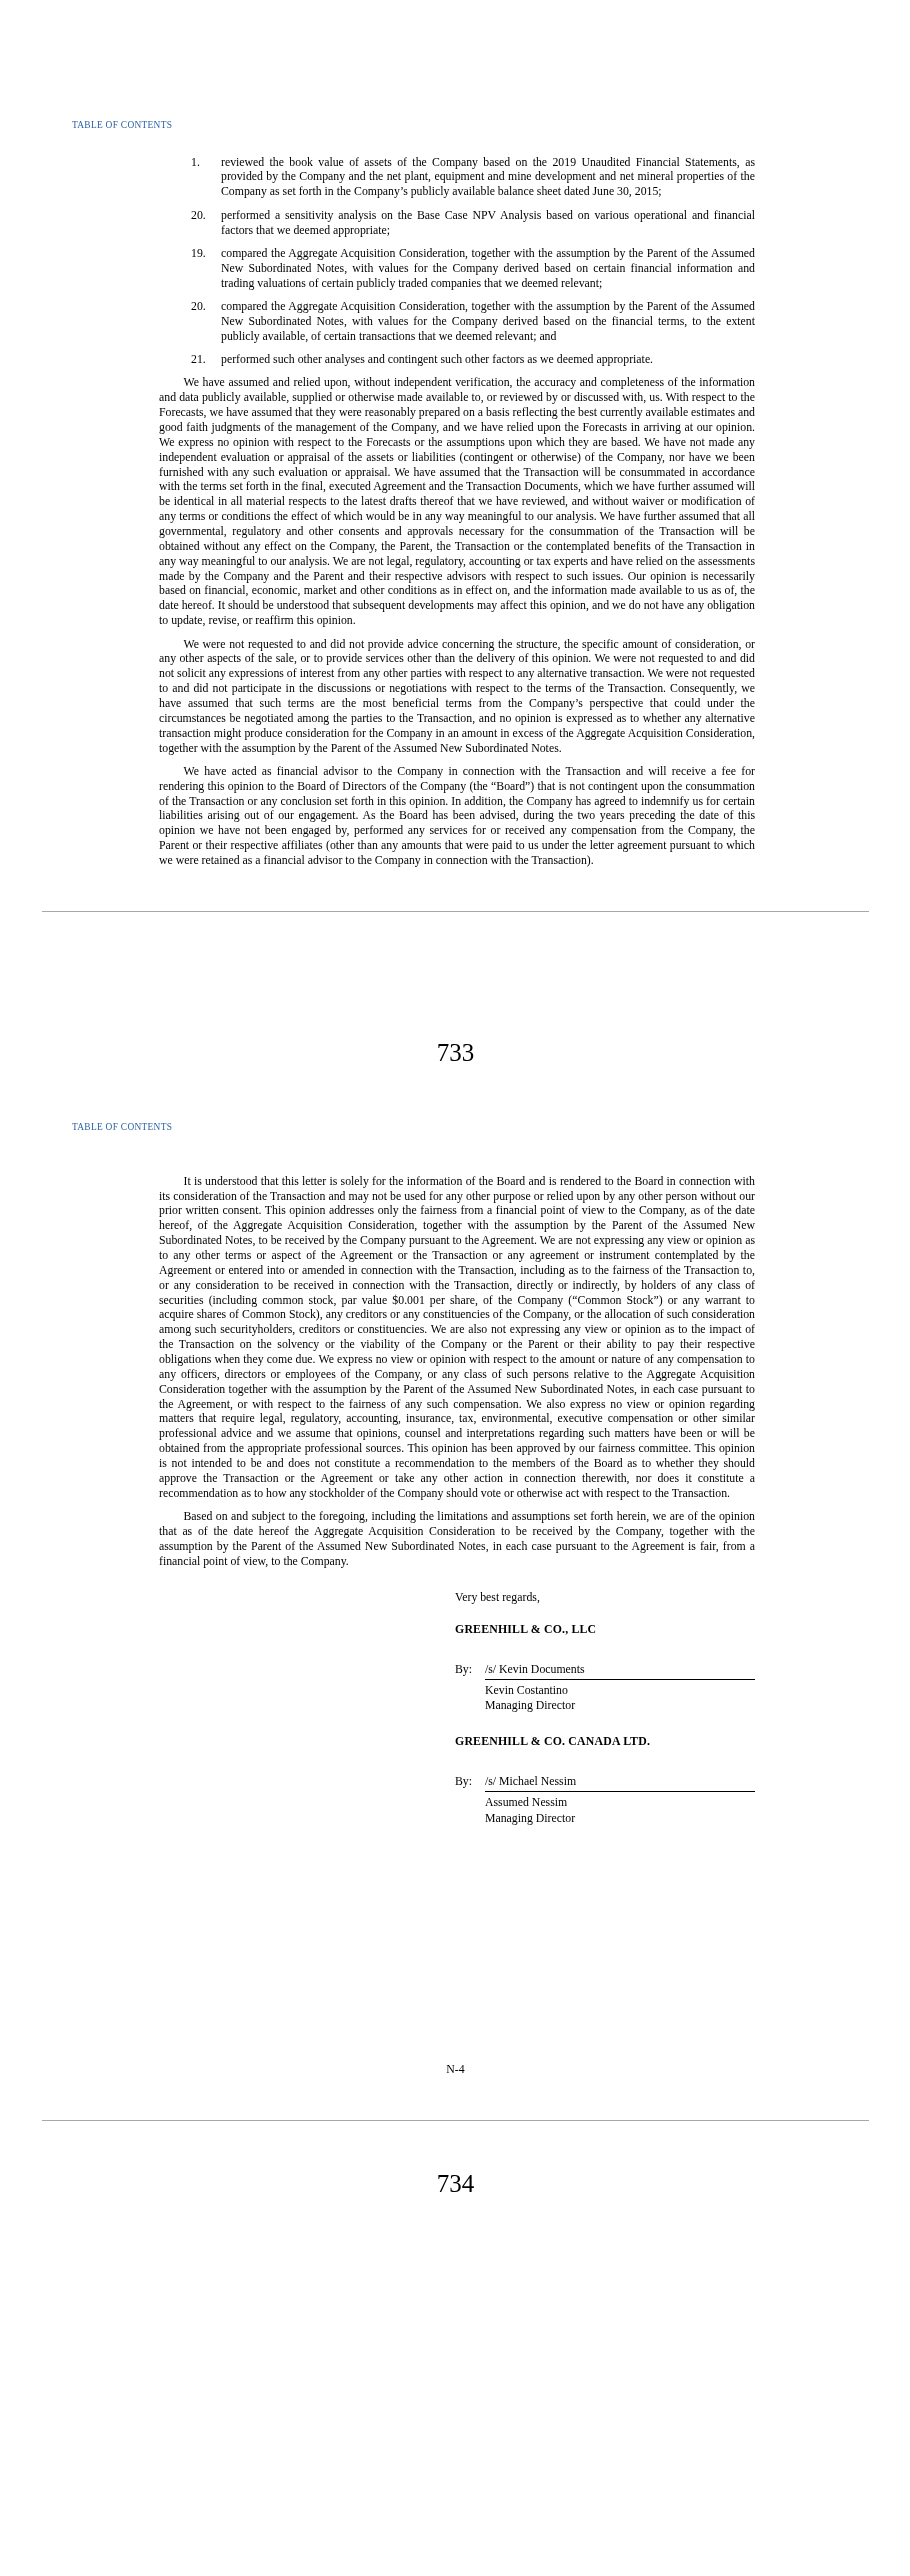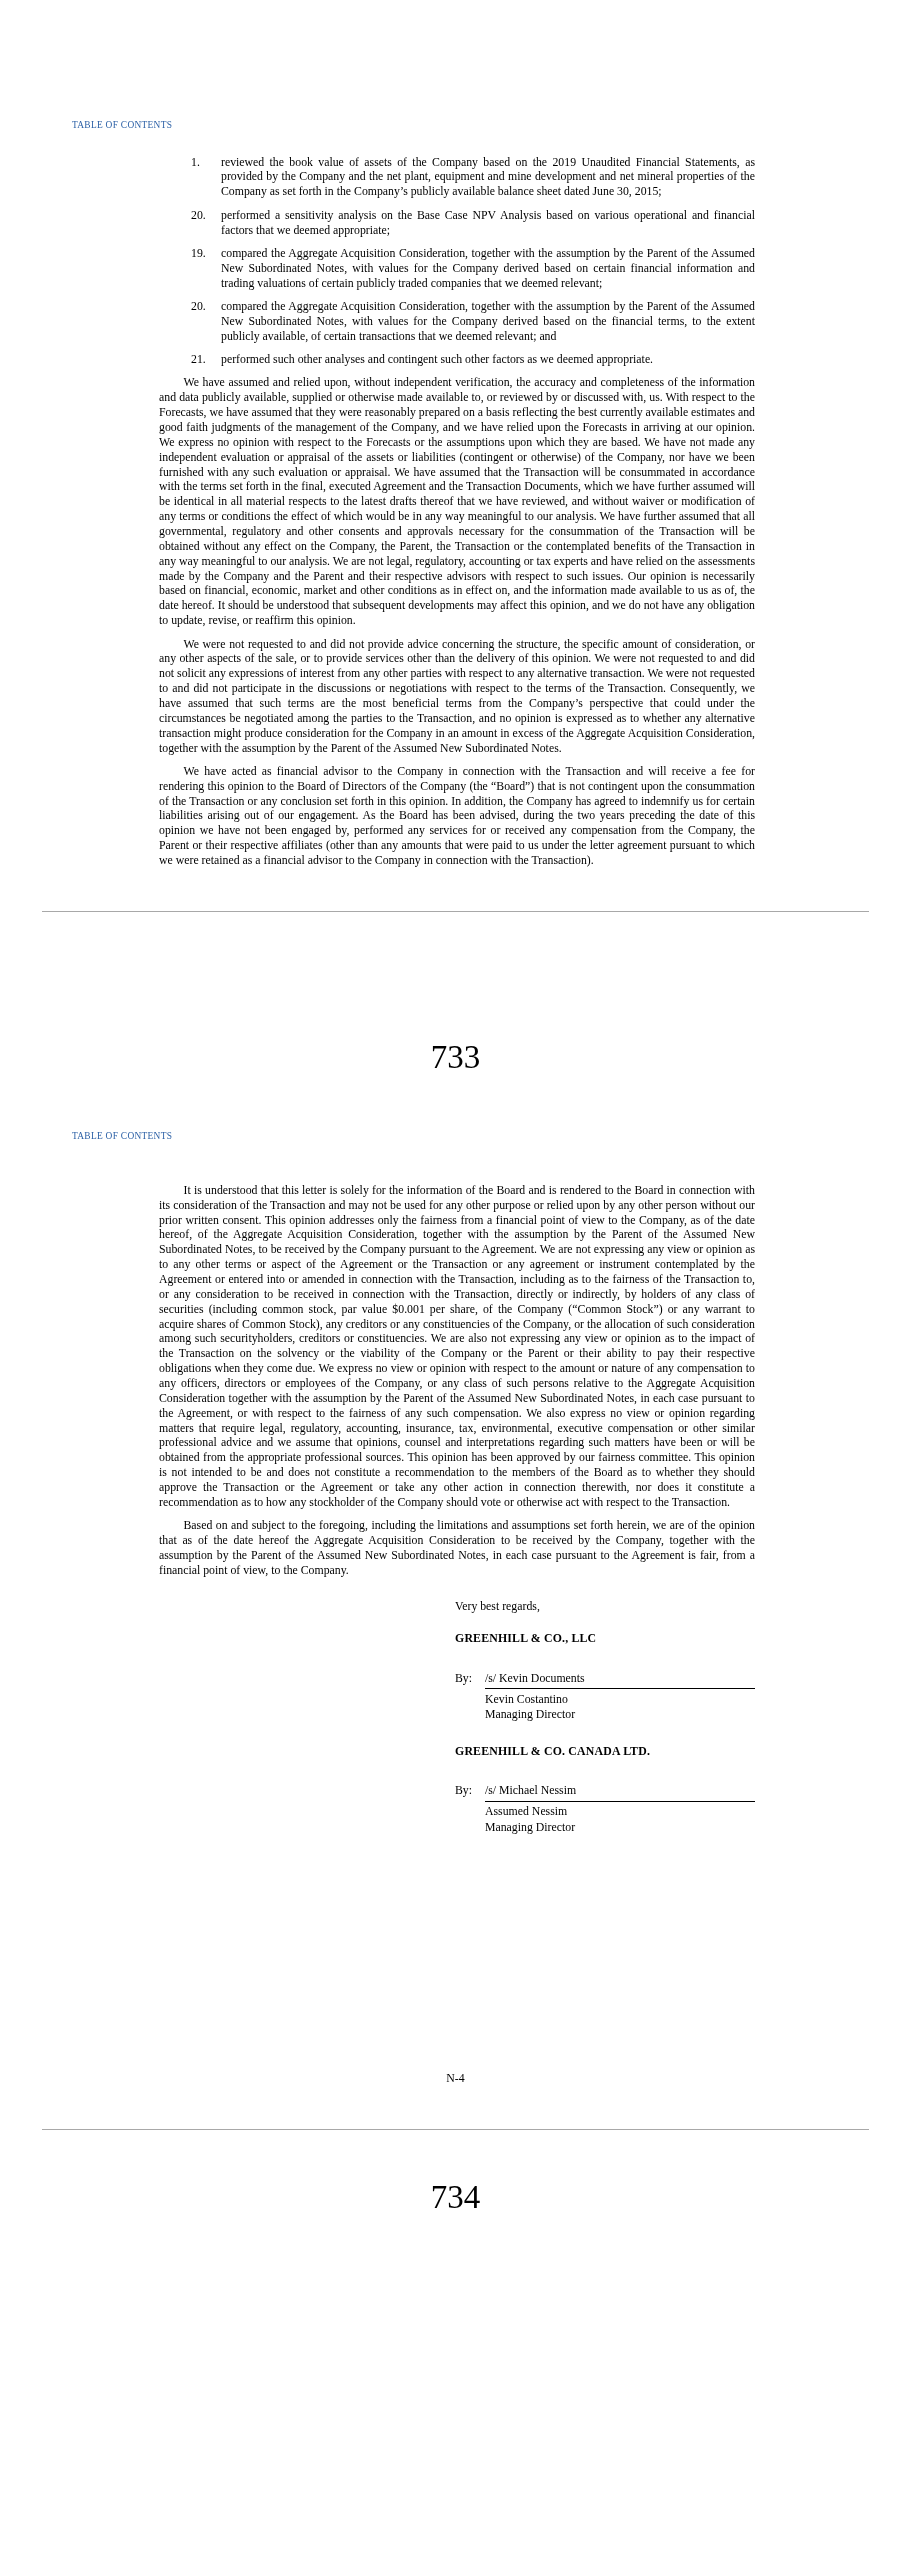--- a/index.html
+++ b/index.html
@@ -66,21 +66,21 @@
 
   .divider {
     border: none;
     border-top: 0.9px solid #a8a8a8;
     margin: 43px 42px 0 42px;
     height: 0;
   }
 
   .big-page-num {
     text-align: center;
-    font-size: 33px;
+    font-size: 25px;
     line-height: 1.15;
   }
   .big-page-num.first { margin-top: 127px; }
   .big-page-num.second { margin-top: 49px; padding-bottom: 9.4px; }
 </style>
 </head>
 <body>
 
 <div class="sheet" id="sheet1">
 

